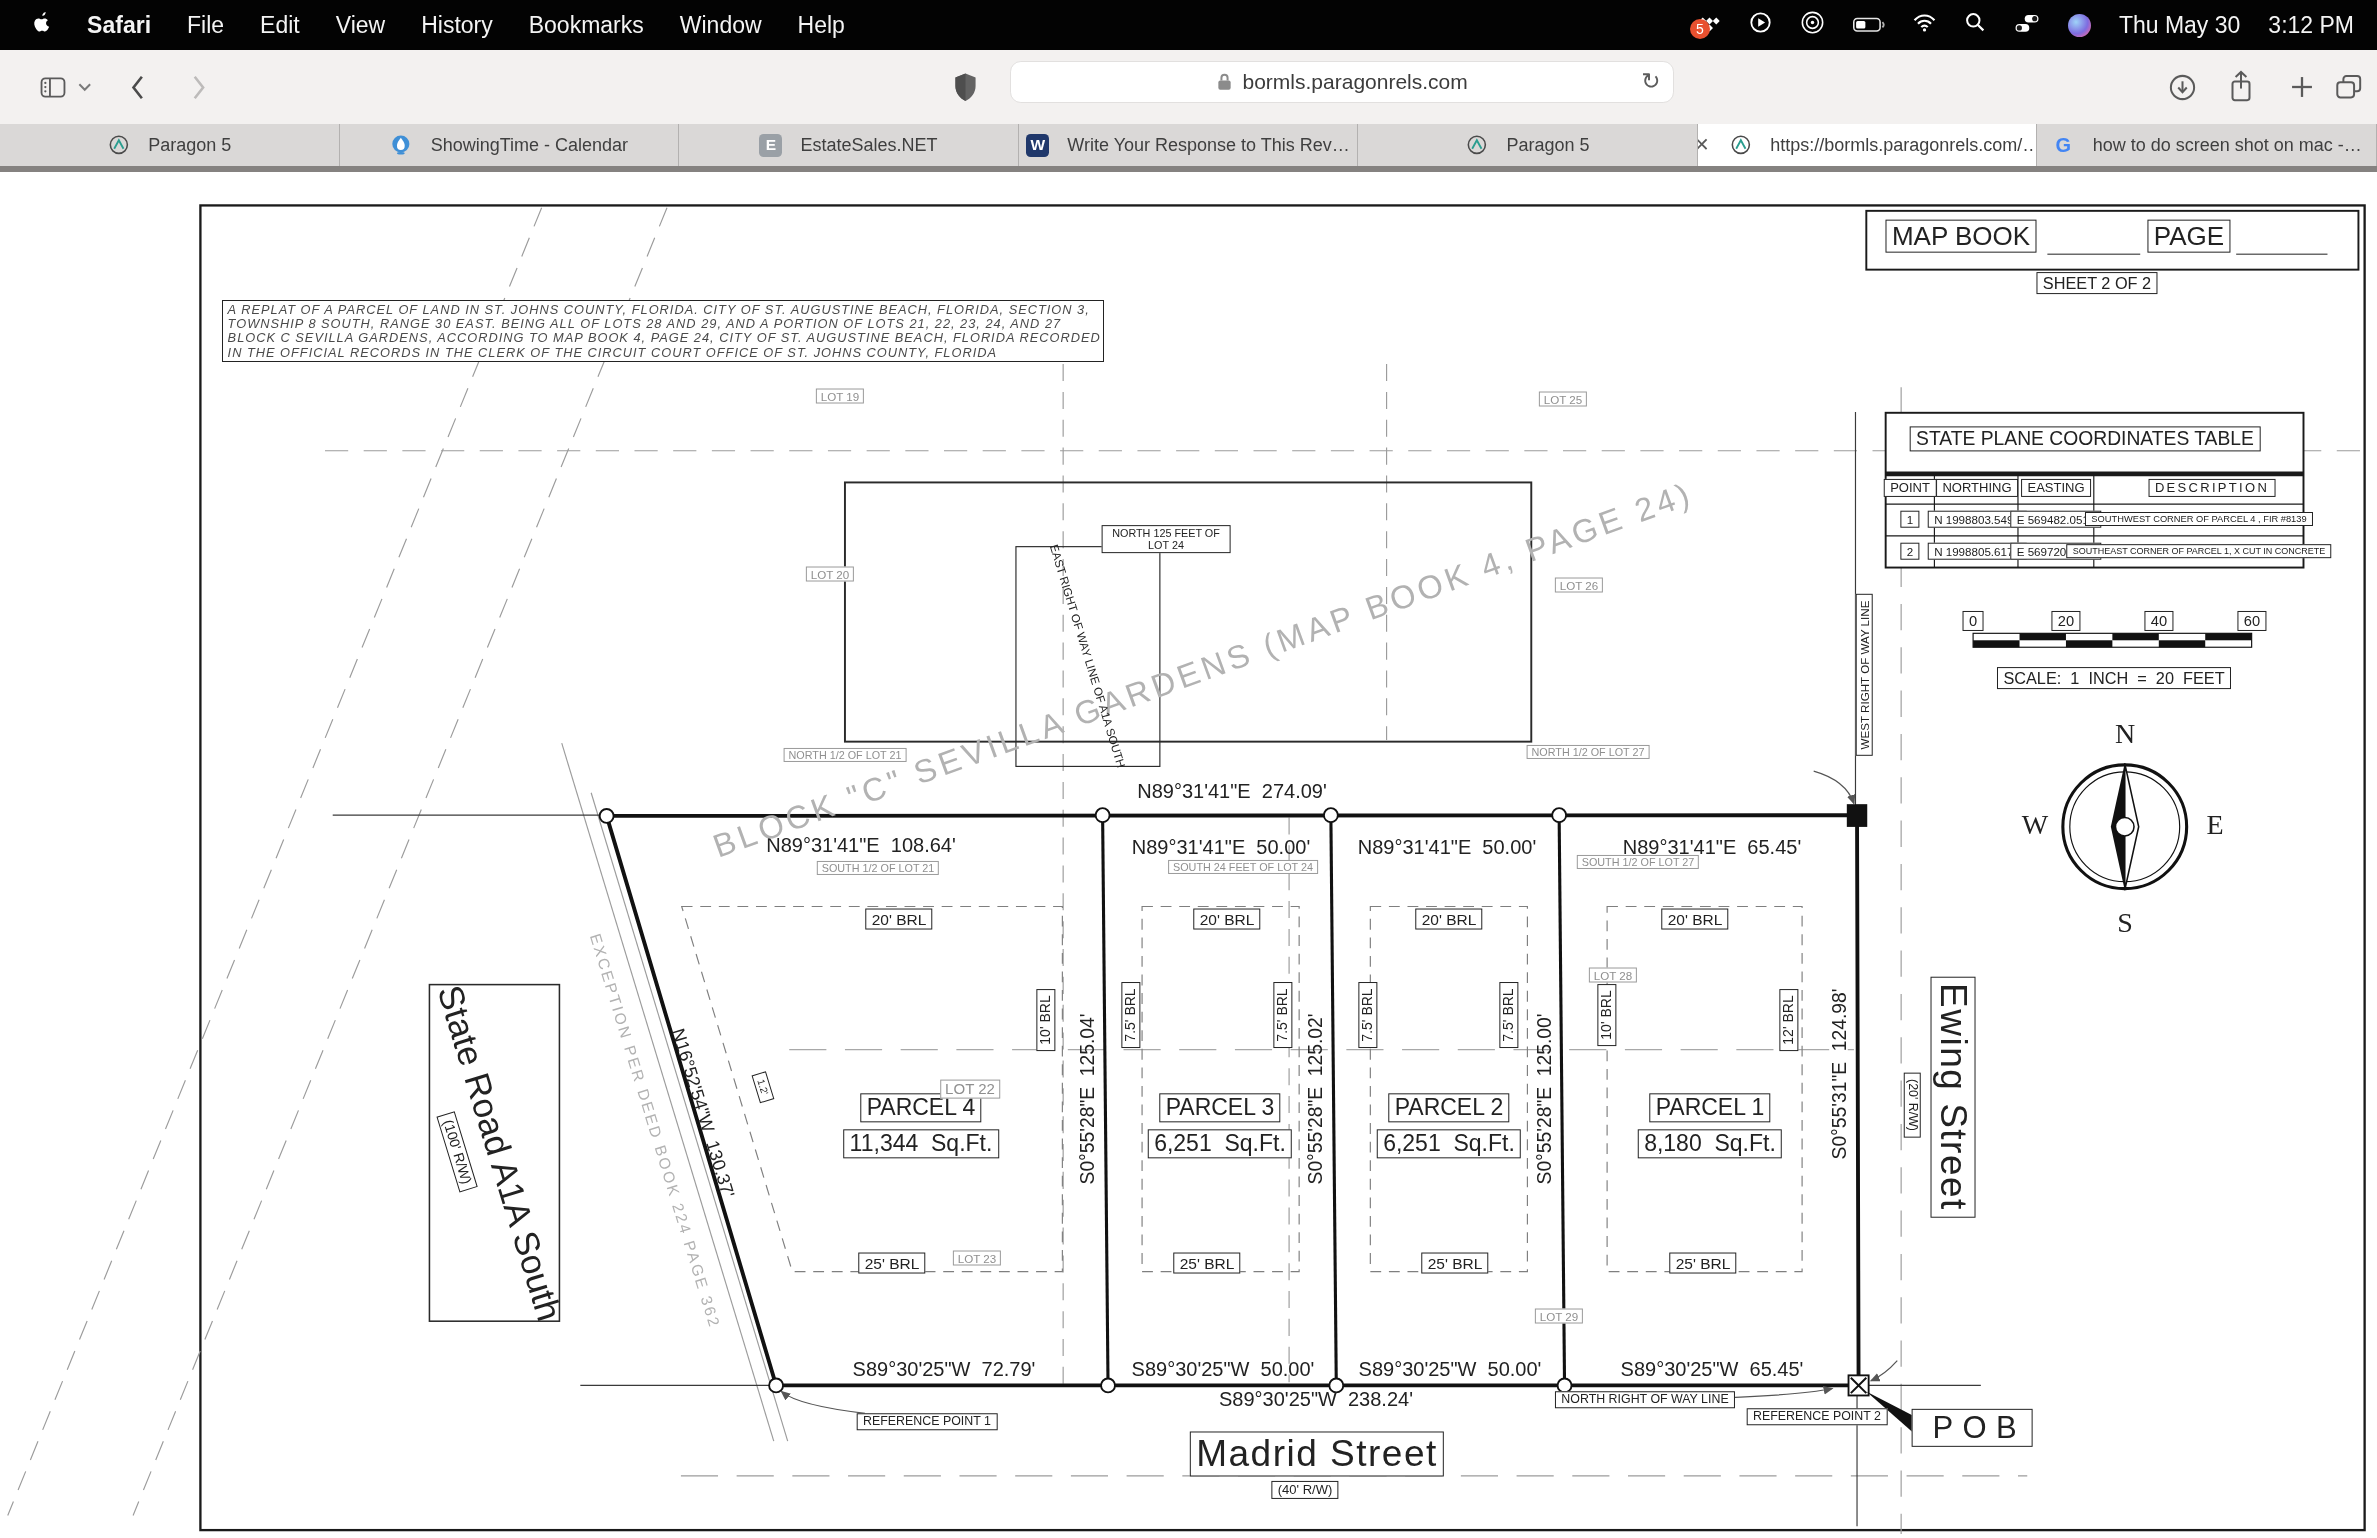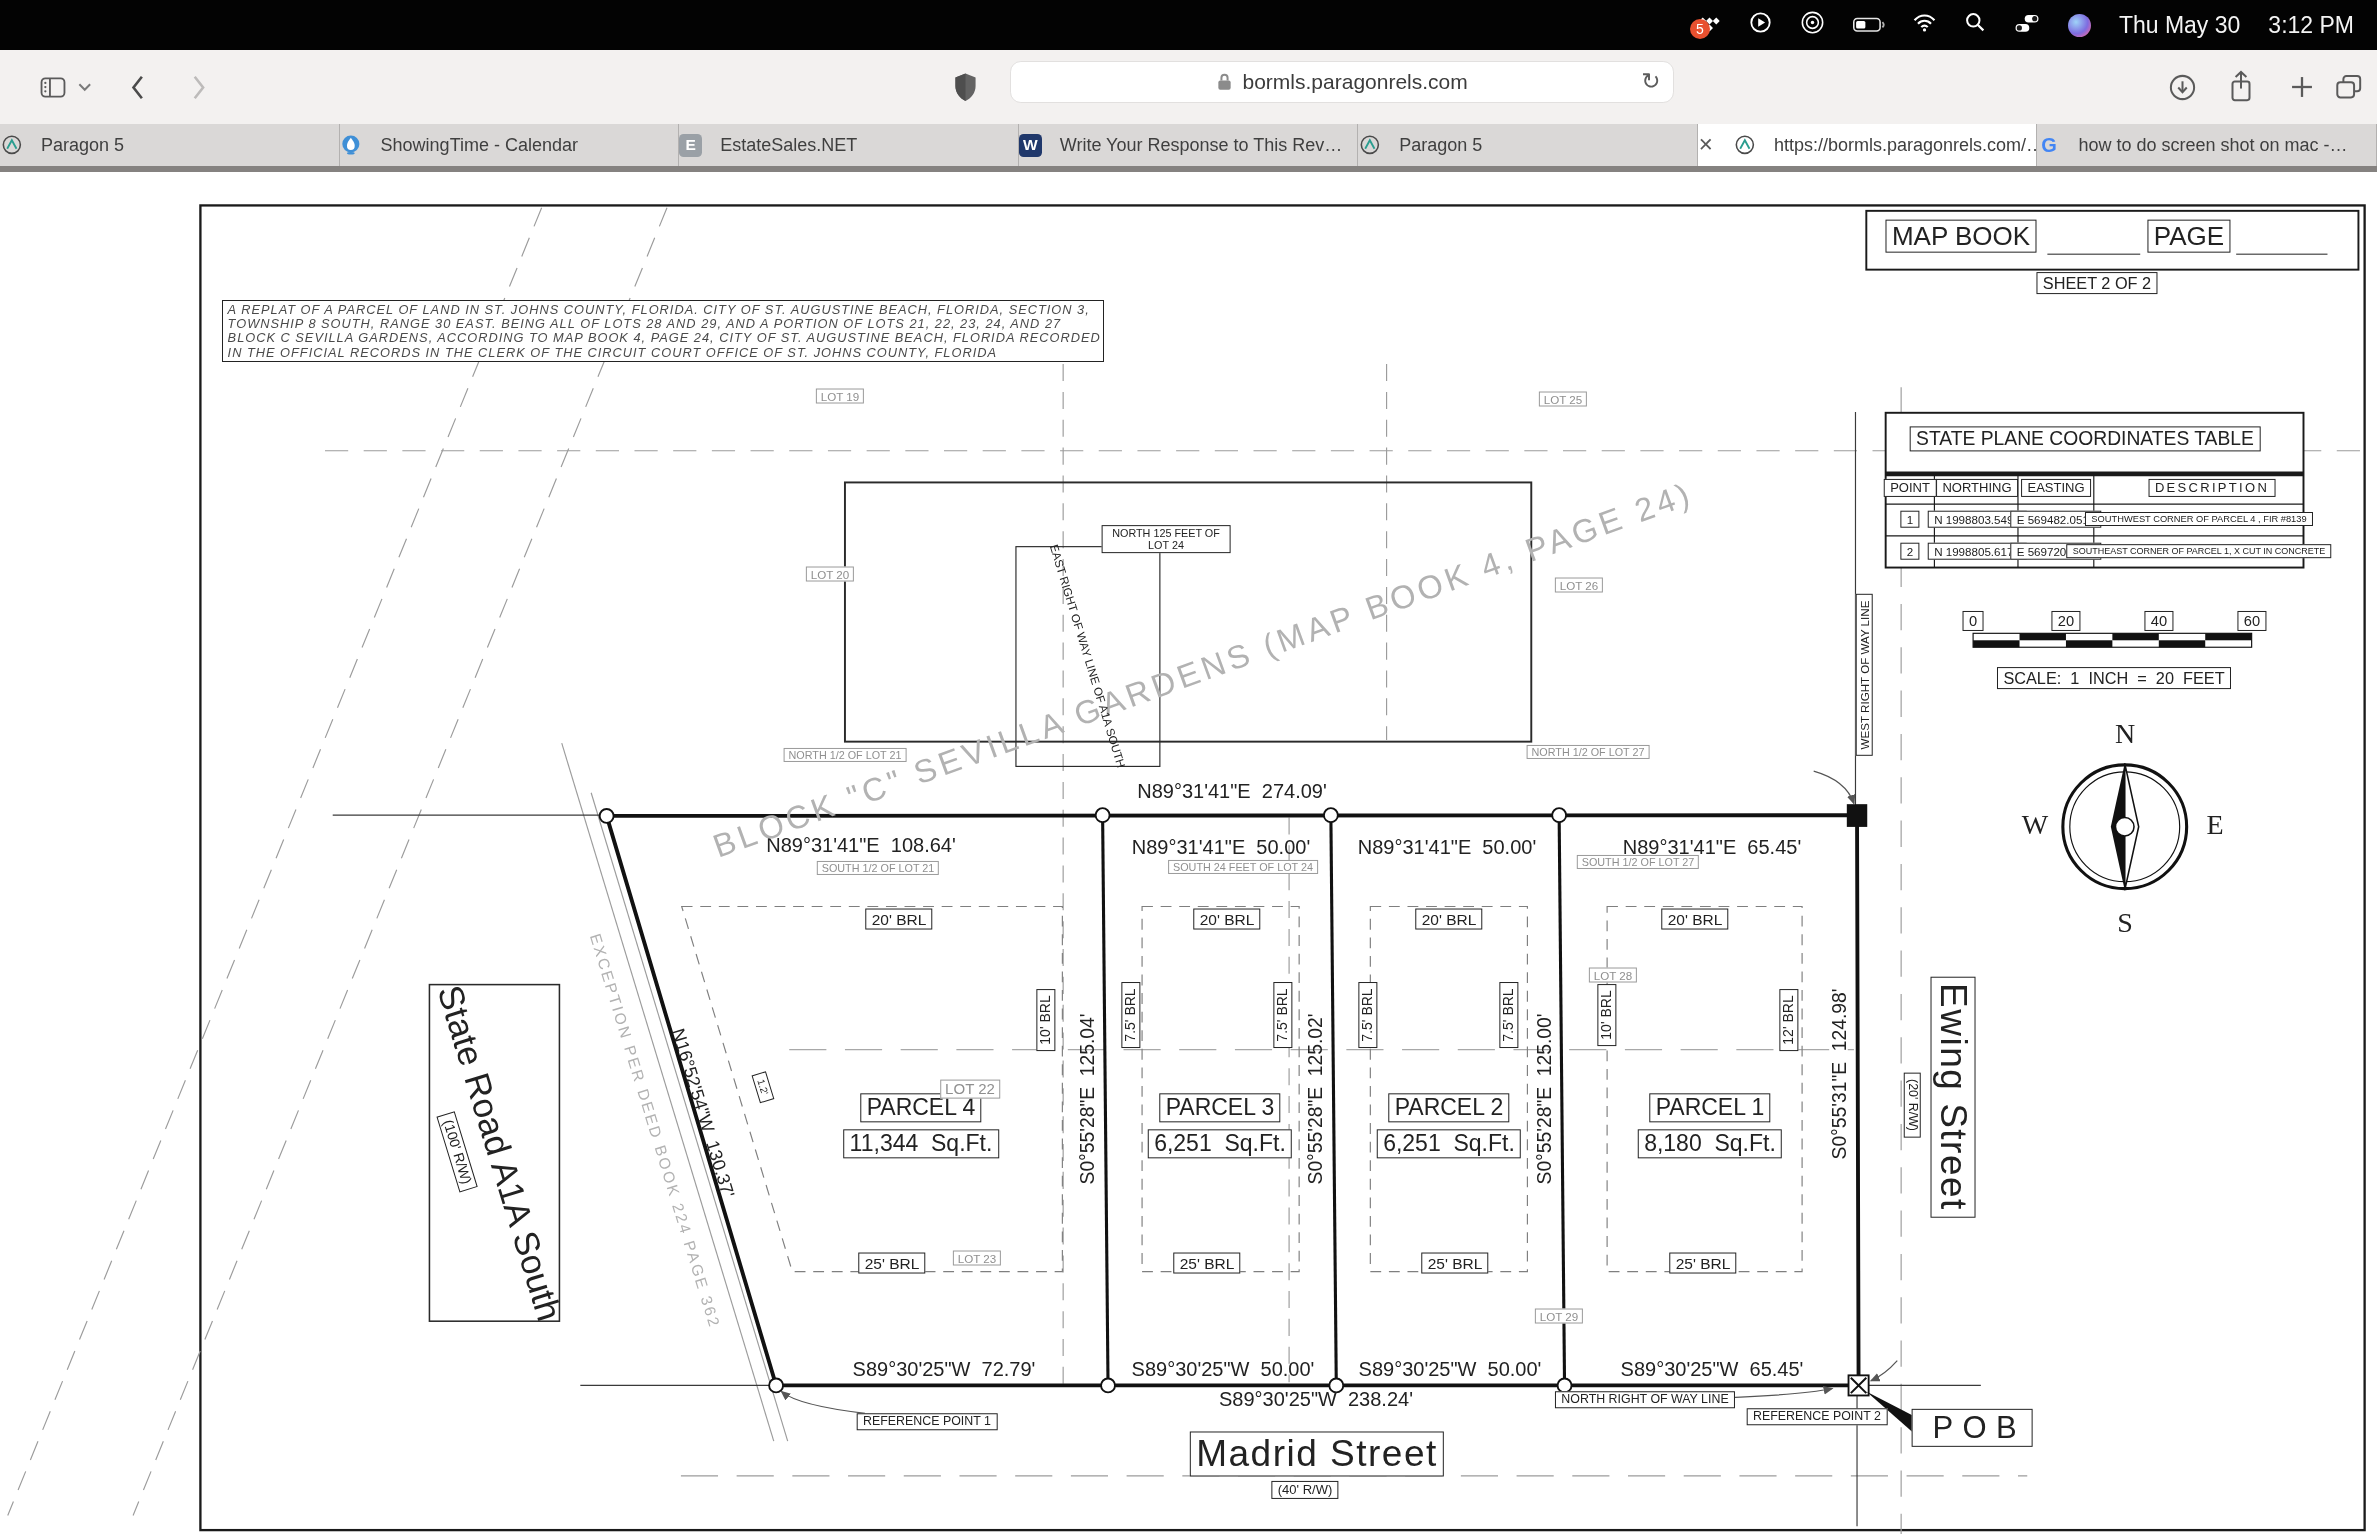--- a/index.html
+++ b/index.html
@@ -24,21 +24,21 @@
     border-bottom:0.8px solid #cfcdcc;z-index:30;display:flex;align-items:center;}
   .tbicon{display:flex;align-items:center;justify-content:center;}
   #urlpill{position:absolute;left:1010px;top:10.8px;width:662px;height:40px;background:#ffffff;
     border:0.8px solid #e2e0df;border-radius:10.8px;display:flex;align-items:center;justify-content:center;
     gap:9.3px;font-size:21px;color:#3c3c3c;}
   #urlpill .reload{position:absolute;right:12.4px;font-size:23px;color:#5c5c5c;}
 
   
   #tabbar{position:absolute;left:0;top:124px;width:2377px;height:42px;background:#cfcdcc;
     display:flex;z-index:30;}
-  .tab{flex:1 1 0;display:flex;align-items:center;gap:18px;
+  .tab{flex:1 1 0;display:flex;align-items:center;justify-content:center;gap:18px;
     background:#dad8d7;border-right:0.8px solid #b3b1b0;font-size:18px;color:#3f3f3f;
     white-space:nowrap;overflow:hidden;}
   .tab.active{background:#ffffff;}
   .tab .close{font-size:18.6px;color:#5a5a5a;margin-right:1.5px;}
   .fav{width:23px;height:23px;display:flex;align-items:center;justify-content:center;flex:0 0 auto;}
   .fav.sq{border-radius:4.6px;color:#fff;font-size:15.5px;font-weight:bold;}
   #band{position:absolute;left:0;top:166px;width:2377px;height:6.2px;background:#858280;z-index:30;}
 
   
   #plat{position:absolute;inset:0;z-index:1;}
@@ -54,20 +54,35 @@
   #desc{position:absolute;left:222px;top:300px;width:882px;height:62px;border:1.2px solid #232323;
     background:#fff;z-index:6;padding:1.5px 4.6px;box-sizing:border-box;}
   #desc div{font-size:12.8px;letter-spacing:1px;color:#4a4a4a;line-height:14.4px;white-space:pre;font-style:italic;}
 </style>
 </head>
 <body>
 
 <div id="stage">
 
   <div id="menubar">
+    <div class="left">
+      <span class="mitem">
+        <svg width="18.6" height="21.7" viewBox="0 0 24 28">
+          <path fill="#fff" d="M16.4 1.4c.1 1.2-.4 2.4-1.2 3.3-.8.9-2.1 1.6-3.2 1.5-.1-1.1.5-2.3 1.2-3.1.8-.9 2.2-1.6 3.2-1.7zM20.9 20.2c-.5 1.2-.8 1.7-1.4 2.8-.9 1.5-2.3 3.3-3.9 3.4-1.5 0-1.8-1-3.8-1s-2.4 1-3.9 1c-1.6-.1-2.9-1.7-3.8-3.1C1.5 19.5.9 15 2.4 12.5c1.1-1.8 2.9-2.8 4.5-2.8 1.7 0 2.7 1 4.1 1 1.4 0 2.2-1 4.1-1 1.5 0 3 .8 4.1 2.2-3.6 2-3 7.1 1.7 8.3z"></path>
+        </svg>
+      </span>
+      <span class="mitem appname">Safari</span>
+      <span class="mitem">File</span>
+      <span class="mitem">Edit</span>
+      <span class="mitem">View</span>
+      <span class="mitem">History</span>
+      <span class="mitem">Bookmarks</span>
+      <span class="mitem">Window</span>
+      <span class="mitem">Help</span>
+    </div>
     <div class="right">
       <span class="tidalwrap">
         <svg width="23" height="17" viewBox="0 0 30 22">
           <rect x="3" y="2" width="6.4" height="6.4" fill="#fff" transform="rotate(45 6.2 5.2)"></rect>
           <rect x="11.8" y="2" width="6.4" height="6.4" fill="#fff" transform="rotate(45 15 5.2)"></rect>
           <rect x="20.6" y="2" width="6.4" height="6.4" fill="#fff" transform="rotate(45 23.8 5.2)"></rect>
           <rect x="11.8" y="11" width="6.4" height="6.4" fill="#fff" transform="rotate(45 15 14.2)"></rect>
         </svg>
         <span class="badge">5</span>
       </span>

